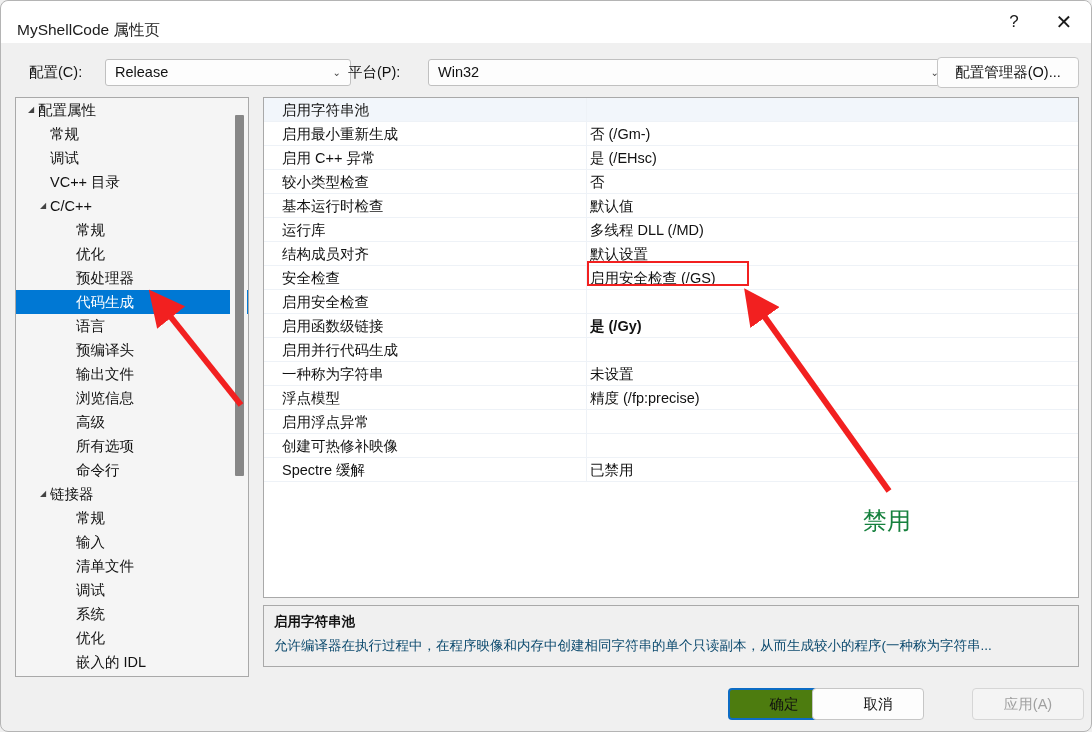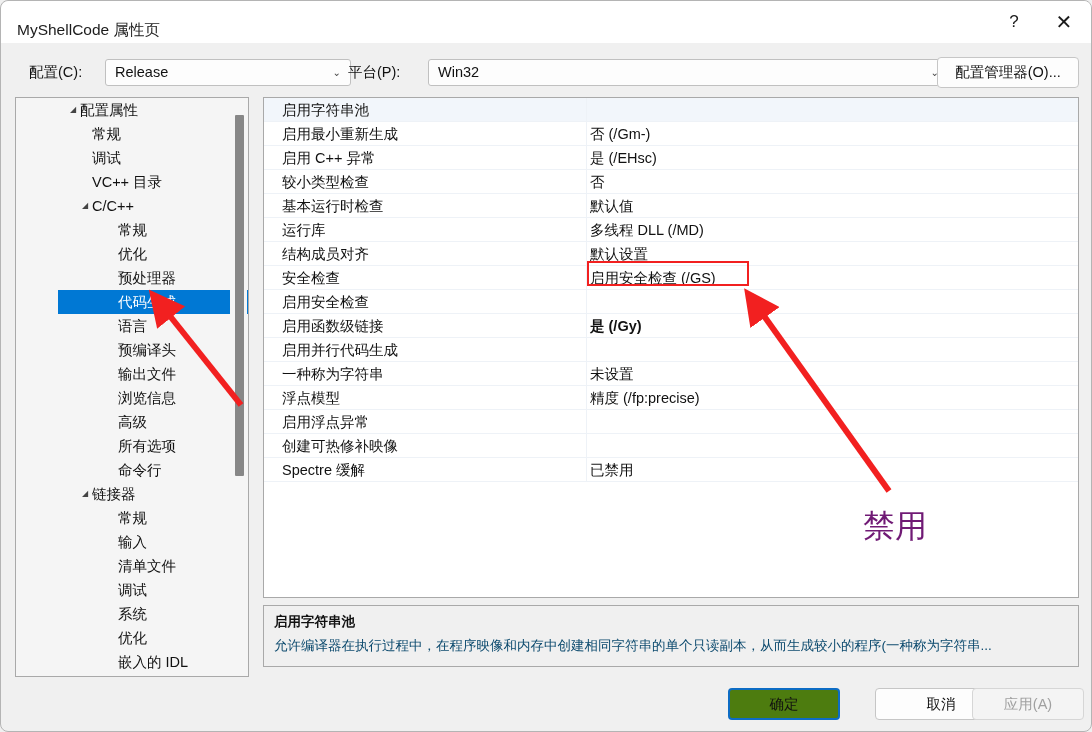--- a/index.html
+++ b/index.html
@@ -72,21 +72,20 @@
     white-space: nowrap;
   }
 
   
   #tree-panel {
     position: absolute; left: 14px; top: 96px;
     width: 234px; height: 580px;
     background: #f5f5f5;
     border: 1px solid #a9a9a9;
     overflow: hidden;
-    padding-left: 42px;
   }
   .tree-item {
     position: relative;
     height: 24px;
     line-height: 24px;
     font-size: 14.5px;
     color: #111;
     white-space: nowrap;
     cursor: default;
   }
@@ -158,28 +157,28 @@
 
   
   .fbtn {
     position: absolute; top: 687px; height: 32px; width: 112px;
     border-radius: 4px; font-size: 14.5px;
     display: flex; align-items: center; justify-content: center;
     background: #fdfdfd; border: 1px solid #c6c6c6; color: #111;
     white-space: nowrap;
   }
   #ok-btn     { left: 727px; border: 2px solid #0d6cc4; background: #4d7c0f; }
-  #cancel-btn { left: 874px; padding-left: 20px; }
+  #cancel-btn { left: 811px; padding-left: 20px; }
   #apply-btn  { left: 971px; color: #a0a0a0; background: #f4f4f4; border-color: #d6d6d6; }
 
   
   #annot-svg { position: absolute; left: 0; top: 0; width: 1092px; height: 732px; pointer-events: none; }
   #annot-text {
     position: absolute; left: 862px; top: 504px;
-    font-size: 32px; color: #701a75; white-space: nowrap;
+    font-size: 24px; color: #15803d; white-space: nowrap;
   }
 </style>
 </head>
 <body>
 
 <div id="dialog">
 
   <div id="titlebar">
     <div id="title-text">MyShellCode 属性页</div>
     <div class="titlebtn" id="help-btn">?</div>

